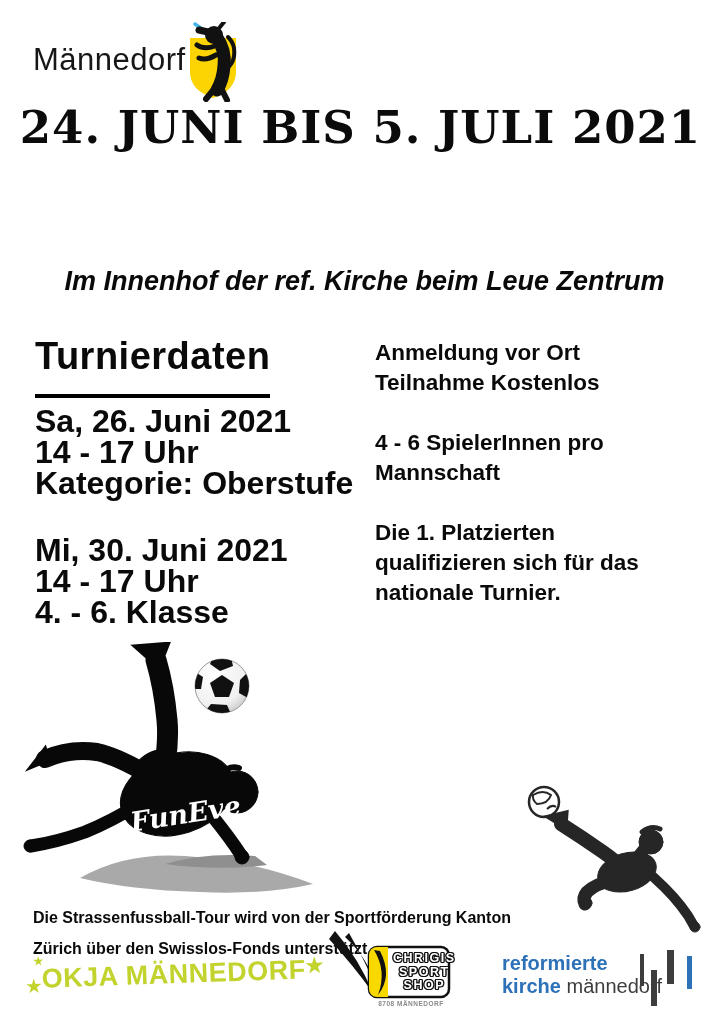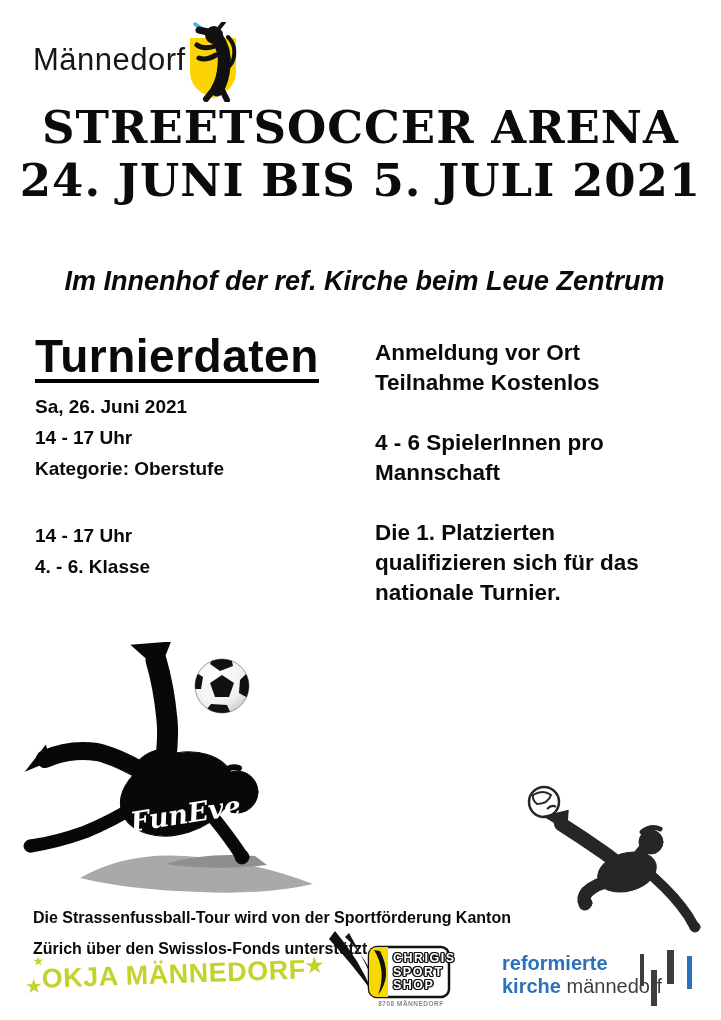--- a/index.html
+++ b/index.html
@@ -14,23 +14,23 @@
   .muni-name{left:33px;top:42px;font-size:31px;font-weight:400;color:#161616;letter-spacing:0.5px;}
   .coat{left:182px;top:22px;}
   
   .title{left:0;top:101px;width:721px;text-align:center;
     font-family:"DejaVu Serif","Liberation Serif",serif;font-weight:bold;
     font-size:45px;line-height:53px;color:#0b0b0b;letter-spacing:1px;}
   .subtitle{left:4px;top:266px;width:721px;text-align:center;
     font-size:27px;font-weight:bold;font-style:italic;letter-spacing:0px;}
   
   .schedule{left:35px;top:334px;width:322px;}
-  .schedule h2{margin:0;font-size:46px;line-height:44px;font-weight:bold;
-    display:inline-block;border-bottom:4px solid #000;padding-bottom:1px;letter-spacing:0.5px;}
-  .session{margin-top:8px;font-size:19px;line-height:31px;font-weight:bold;}
+  .schedule h2{margin:0;font-size:38px;line-height:44px;font-weight:bold;
+    display:inline-block;border-bottom:4px solid #000;padding-bottom:16px;letter-spacing:0.5px;}
+  .session{margin-top:8px;font-size:32px;line-height:31px;font-weight:bold;}
   .session.second{margin-top:36px;}
   
   .info{left:375px;top:338px;width:335px;}
   .info p{margin:0 0 30px 0;font-size:22.5px;line-height:30px;font-weight:bold;white-space:pre-line;}
   
   .funding{left:33px;top:886px;width:680px;font-size:16px;line-height:31px;
     font-weight:bold;white-space:pre-line;z-index:6;}
   
   .player-left{left:15px;top:642px;z-index:2;}
   .player-right{left:521px;top:782px;z-index:2;}
@@ -38,21 +38,21 @@
   .okja{left:26px;top:958px;color:#c3d32e;font-weight:bold;font-size:27px;
     letter-spacing:0.5px;transform:rotate(-2deg);white-space:nowrap;z-index:7;}
   .okja .star-big{font-size:17px;vertical-align:-4px;}
   .okja .star-tiny{font-size:11px;position:absolute;left:8px;top:-8px;}
   .okja .star-end{font-size:20px;vertical-align:6px;}
   .chrigis{left:325px;top:931px;width:142px;height:86px;z-index:7;}
   .chrigis .txt{position:absolute;left:68px;top:21px;
     font-size:12.5px;line-height:13.5px;font-weight:bold;letter-spacing:1.5px;
     color:#ffffff;
     text-shadow:-1.3px 0 #111,1.3px 0 #111,0 -1.3px #111,0 1.3px #111,
-      1px 1px #111,-1px 1px #111,1px -1px #111,-1px -1px #111;}
+      1px 1px #111,-1px 1px #111,1px -1px #111,-1px -1px #111;text-align:center;}
   .chrigis .sub{position:absolute;left:46px;top:69px;width:80px;text-align:center;
     font-size:6.5px;color:#8a8a8a;font-weight:bold;letter-spacing:0.5px;}
   .kirche{left:502px;top:952px;font-size:20px;line-height:22.5px;z-index:7;}
   .kirche .b{color:#2d72b8;font-weight:bold;}
   .kirche .g{color:#3d3d3d;font-weight:400;}
   .kirche-mark{left:640px;top:950px;z-index:7;}
 </style>
 </head>
 <body>
 
@@ -67,33 +67,33 @@
     <path d="M42,48 Q54,42 52,26 Q51,20 46,15" stroke-width="4"></path>
     <path d="M33,24 Q22,28 15,23" stroke-width="5"></path>
     <path d="M34,33 Q24,39 17,36" stroke-width="5"></path>
     <path d="M26,10 L17,8" stroke-width="7"></path>
     <path d="M38,5 L42,0" stroke-width="4"></path>
   </g>
   <circle cx="32" cy="13" r="9" fill="#111111"></circle>
 </svg>
 
 <div class="abs title">
-  <div>STREETSOCCER ARENA</div>
   <div>24. JUNI BIS 5. JULI 2021</div>
 </div>
 <div class="abs subtitle">Im Innenhof der ref. Kirche beim Leue Zentrum</div>
 
 <section class="abs schedule">
   <h2>Turnierdaten</h2>
   <div class="session">
     <div>Sa, 26. Juni 2021</div>
     <div>14 - 17 Uhr</div>
     <div>Kategorie: Oberstufe</div>
   </div>
   <div class="session second">
+    <div>Mi, 30. Juni 2021</div>
     <div>14 - 17 Uhr</div>
     <div>4. - 6. Klasse</div>
   </div>
 </section>
 
 <section class="abs info">
   <p>Anmeldung vor Ort
 Teilnahme Kostenlos</p>
   <p>4 - 6 SpielerInnen pro
 Mannschaft</p>

